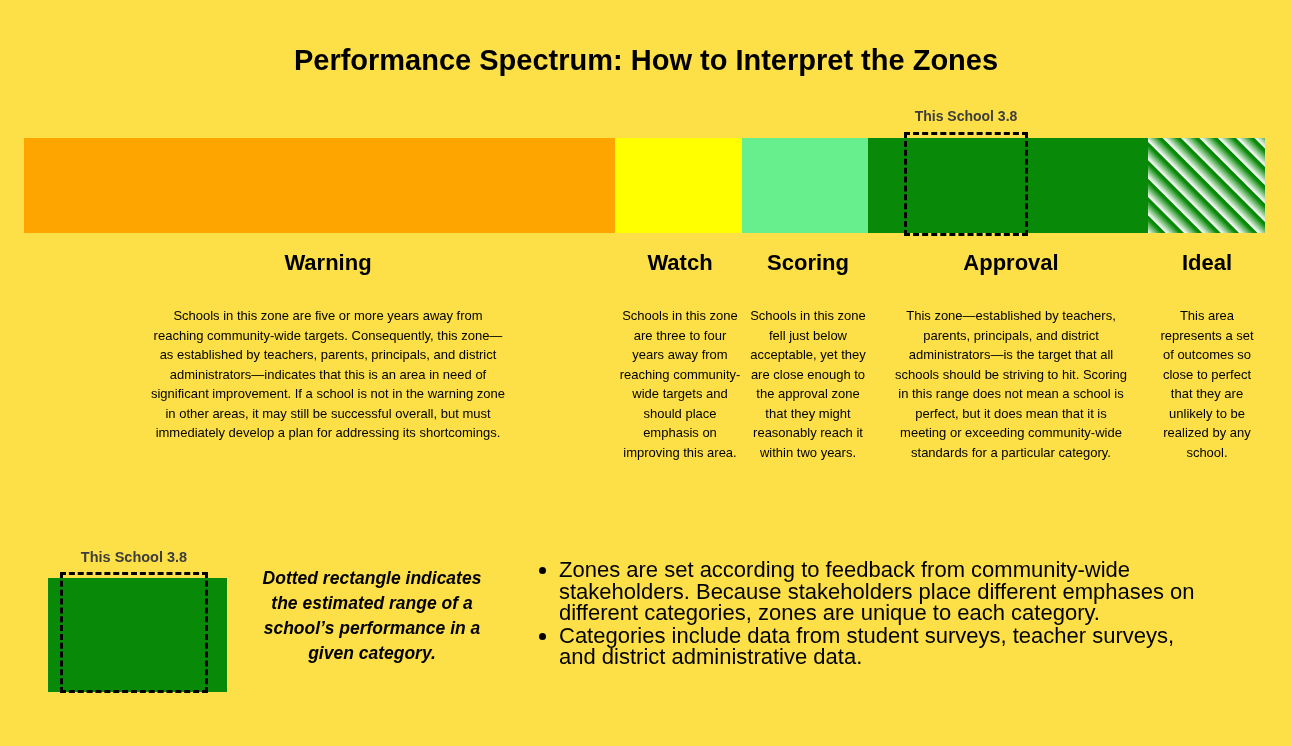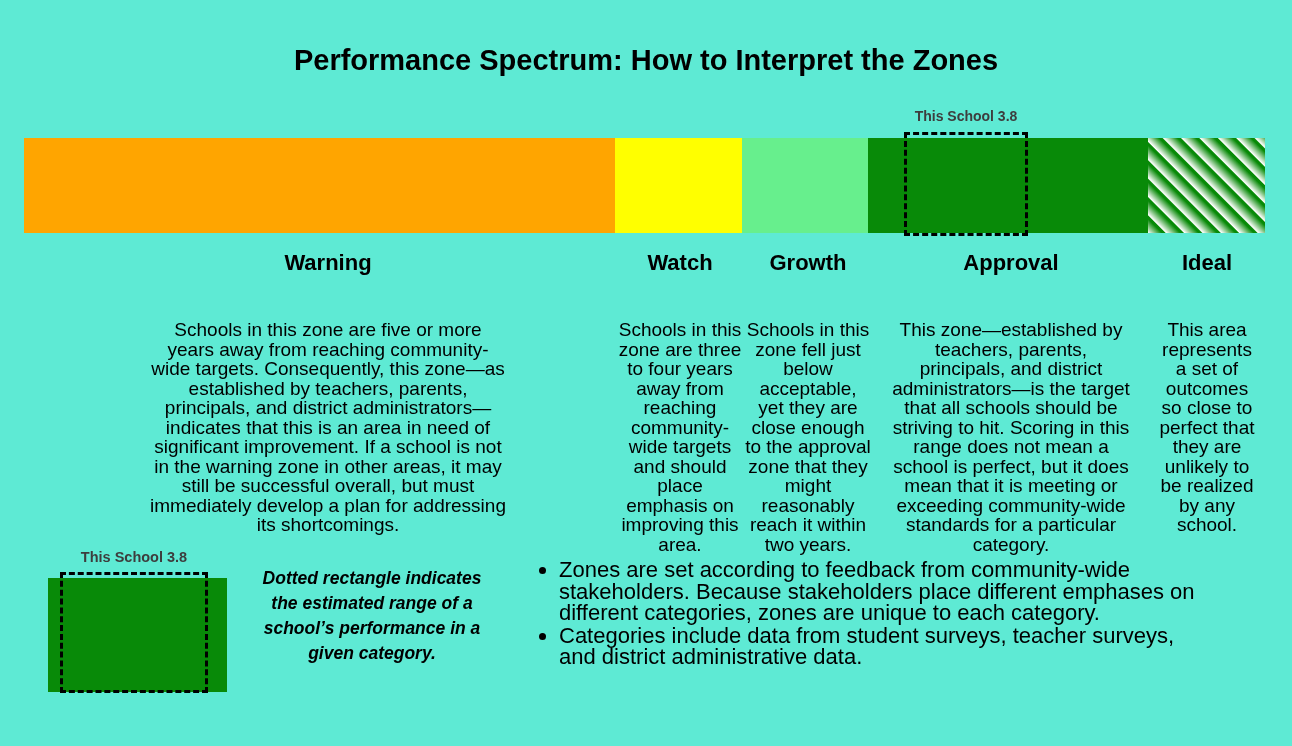--- a/index.html
+++ b/index.html
@@ -1,19 +1,19 @@
 <!DOCTYPE html>
 <html><head>
 <meta charset="utf-8">
 <style>
   * { margin:0; padding:0; box-sizing:border-box; }
   html,body { background:#ffffff; }
   body { font-family:"Liberation Sans", sans-serif; color:#000; }
   .canvas {
-    position:relative; width:1292px; height:746px; background:#5eead4;
+    position:relative; width:1292px; height:746px; background:#fde047;
     overflow:hidden; margin:0 auto;
   }
   .page-title {
     position:absolute; top:44px; left:0; width:100%;
     text-align:center; font-size:29px; font-weight:bold; letter-spacing:0;
   }
   
   .spectrum-bar {
     position:absolute; left:24px; top:138px; width:1241px; height:95px;
     display:flex;
@@ -29,21 +29,21 @@
     border:3px dashed #000; background:transparent;
   }
   .marker-label {
     position:absolute; left:904px; top:108px; width:124px;
     text-align:center; font-size:14px; font-weight:bold; color:#3d3d3d;
     white-space:nowrap;
   }
   
   .zone-col { position:absolute; top:252px; text-align:center; }
   .zone-name { font-size:22px; font-weight:bold; line-height:22px; }
-  .zone-desc { margin-top:46px; font-size:19px; line-height:19.5px; }
+  .zone-desc { margin-top:32px; font-size:13px; line-height:19.5px; }
   .col-warning  { left:150px;  width:356px; }
   .col-watch    { left:617px;  width:126px; }
   .col-growth   { left:745px;  width:126px; }
   .col-approval { left:891px;  width:240px; }
   .col-ideal    { left:1157px; width:100px;text-align:center; }
   
   .legend-swatch {
     position:absolute; left:48px; top:578px; width:179px; height:114px;
   }
   .legend-range-marker {
@@ -85,21 +85,21 @@
 
   <div class="zone-col col-warning">
     <div class="zone-name">Warning</div>
     <div class="zone-desc">Schools in this zone are five or more years away from reaching community-wide targets. Consequently, this zone—as established by teachers, parents, principals, and district administrators—indicates that this is an area in need of significant improvement. If a school is not in the warning zone in other areas, it may still be successful overall, but must immediately develop a plan for addressing its shortcomings.</div>
   </div>
   <div class="zone-col col-watch">
     <div class="zone-name">Watch</div>
     <div class="zone-desc">Schools in this zone are three to four years away from reaching community-wide targets and should place emphasis on improving this area.</div>
   </div>
   <div class="zone-col col-growth">
-    <div class="zone-name">Growth</div>
+    <div class="zone-name">Scoring</div>
     <div class="zone-desc">Schools in this zone fell just below acceptable, yet they are close enough to the approval zone that they might reasonably reach it within two years.</div>
   </div>
   <div class="zone-col col-approval">
     <div class="zone-name">Approval</div>
     <div class="zone-desc">This zone—established by teachers, parents, principals, and district administrators—is the target that all schools should be striving to hit. Scoring in this range does not mean a school is perfect, but it does mean that it is meeting or exceeding community-wide standards for a particular category.</div>
   </div>
   <div class="zone-col col-ideal">
     <div class="zone-name">Ideal</div>
     <div class="zone-desc">This area represents a set of outcomes so close to perfect that they are unlikely to be realized by any school.</div>
   </div>

